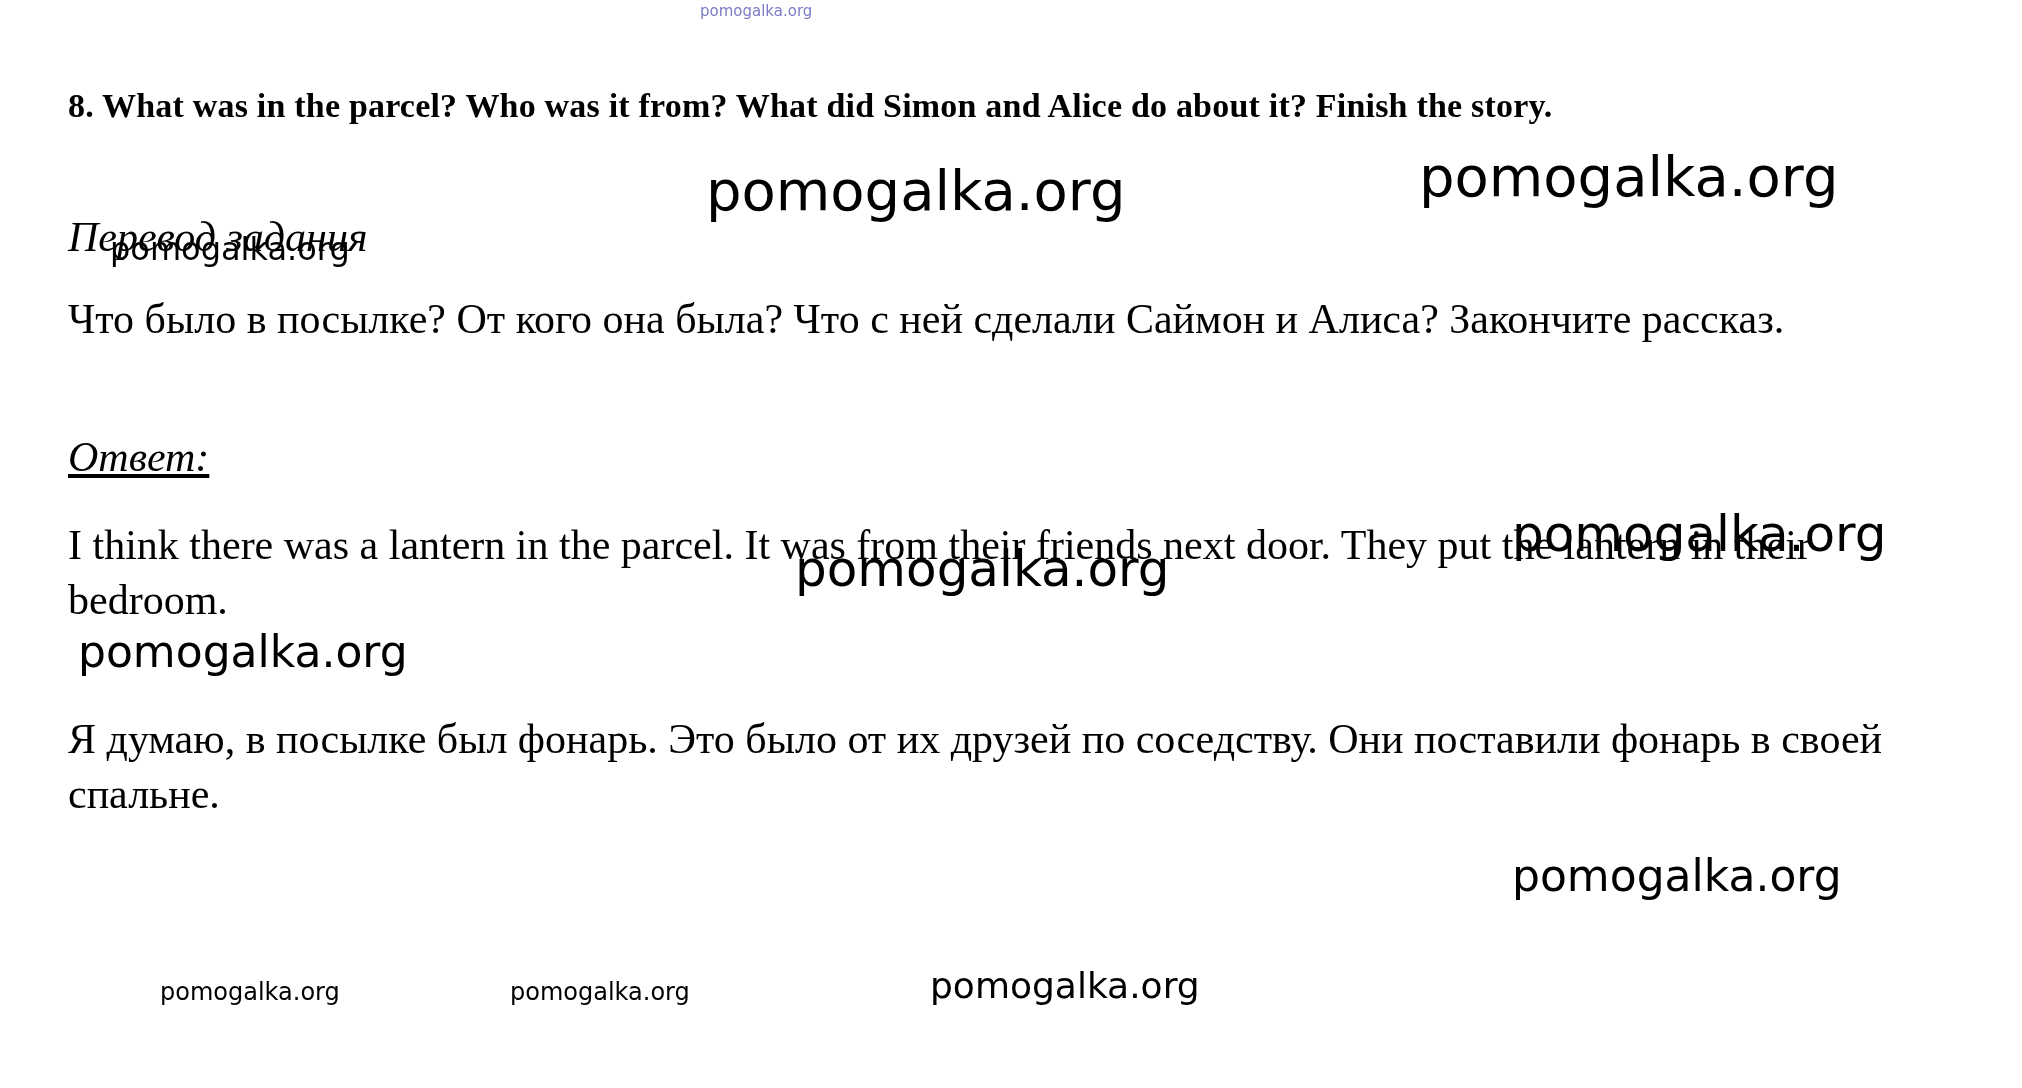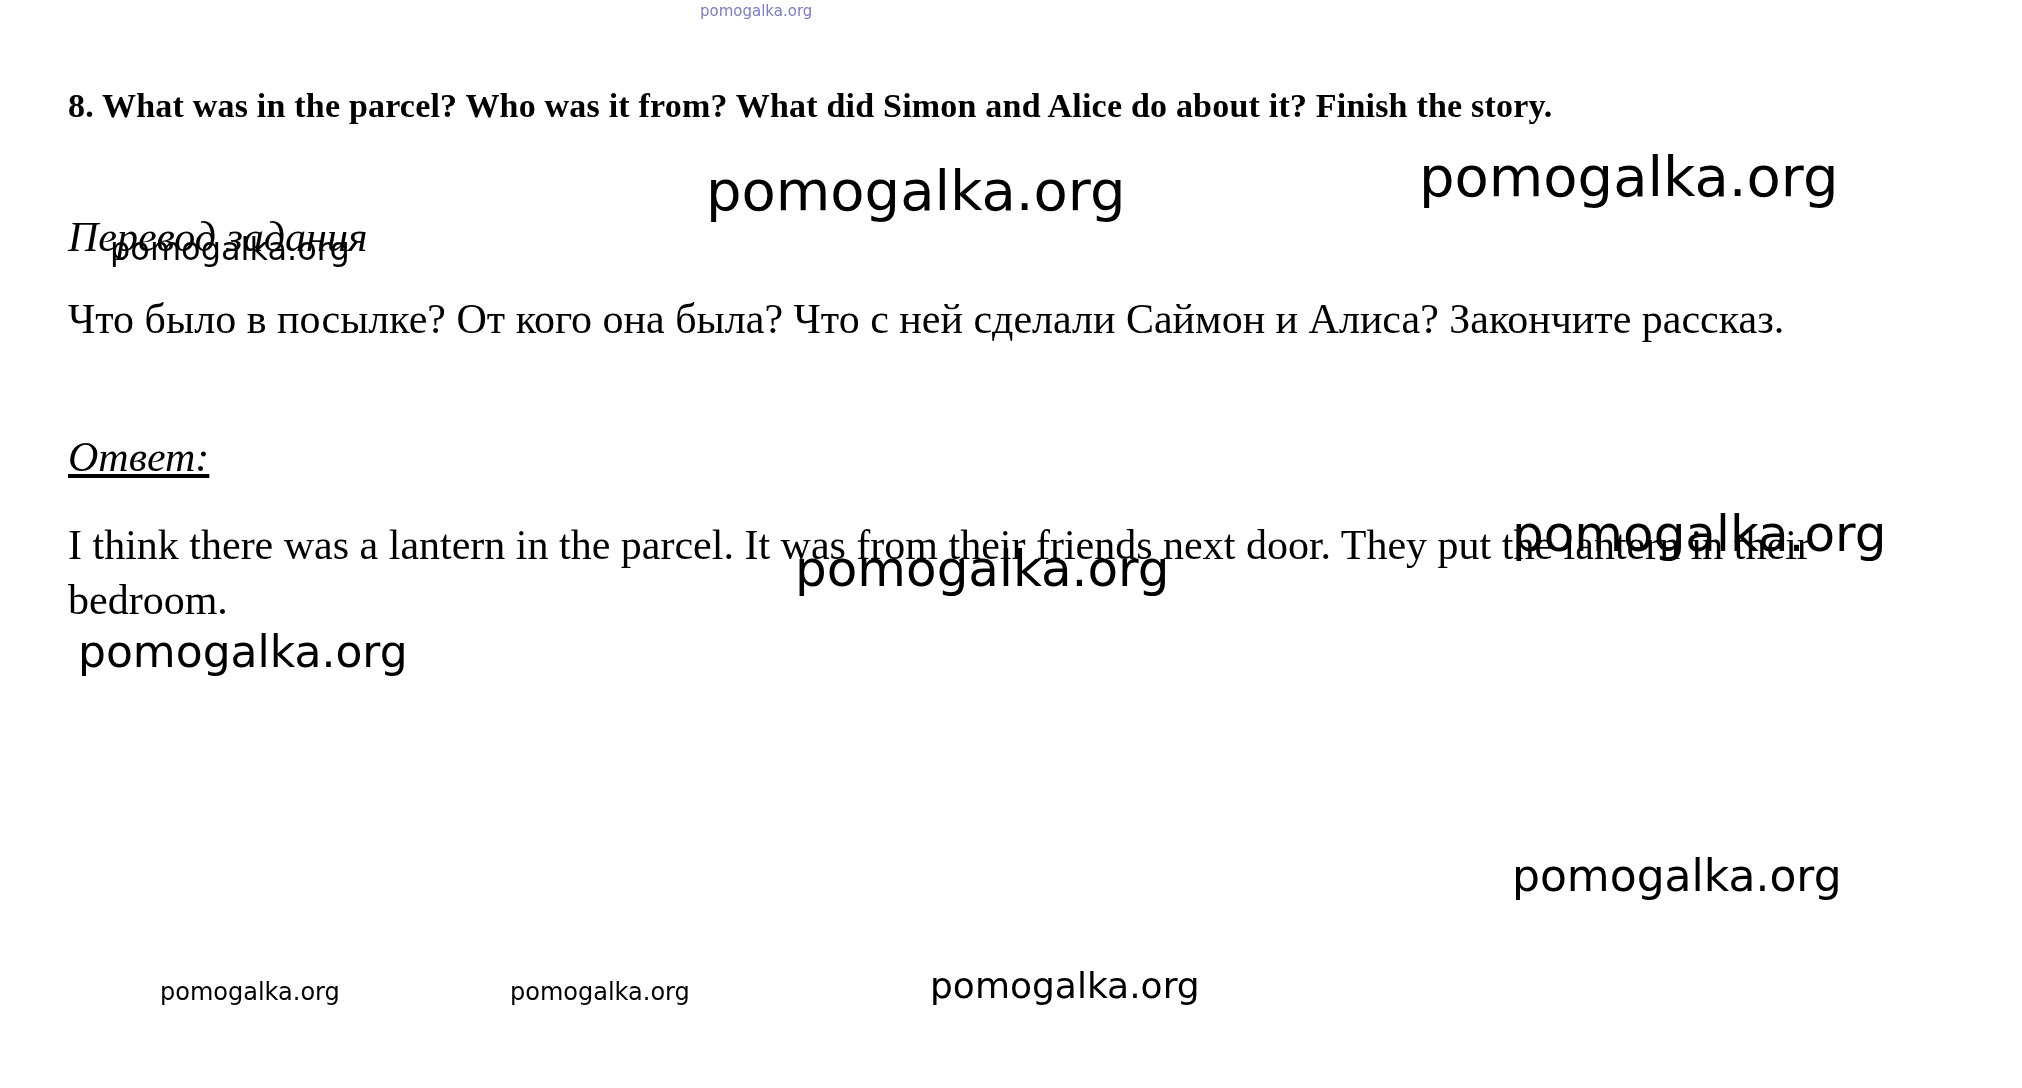--- a/index.html
+++ b/index.html
@@ -97,20 +97,21 @@
 
     <p class="label-italic pos-translation-label">Перевод задания</p>
 
     <p class="body-text pos-translation-text">Что было в посылке? От кого она была? Что с ней сделали Саймон и Алиса? Закончите рассказ.</p>
 
     <p class="label-italic pos-answer-label">Ответ:</p>
 
     <p class="body-text pos-answer-text">I think there was a lantern in the parcel. It was from their friends next door. They put the lantern in their bedroom.</p>
 
 
+    <p class="body-text pos-answer-tr-text">Я думаю, в посылке был фонарь. Это было от их друзей по соседству. Они поставили фонарь в своей спальне.</p>
 
   </div>
 
   <span class="wm wm-top">pomogalka.org</span>
   <span class="wm wm-1">pomogalka.org</span>
   <span class="wm wm-2">pomogalka.org</span>
   <span class="wm wm-3">pomogalka.org</span>
   <span class="wm wm-4">pomogalka.org</span>
   <span class="wm wm-5">pomogalka.org</span>
   <span class="wm wm-6">pomogalka.org</span>

